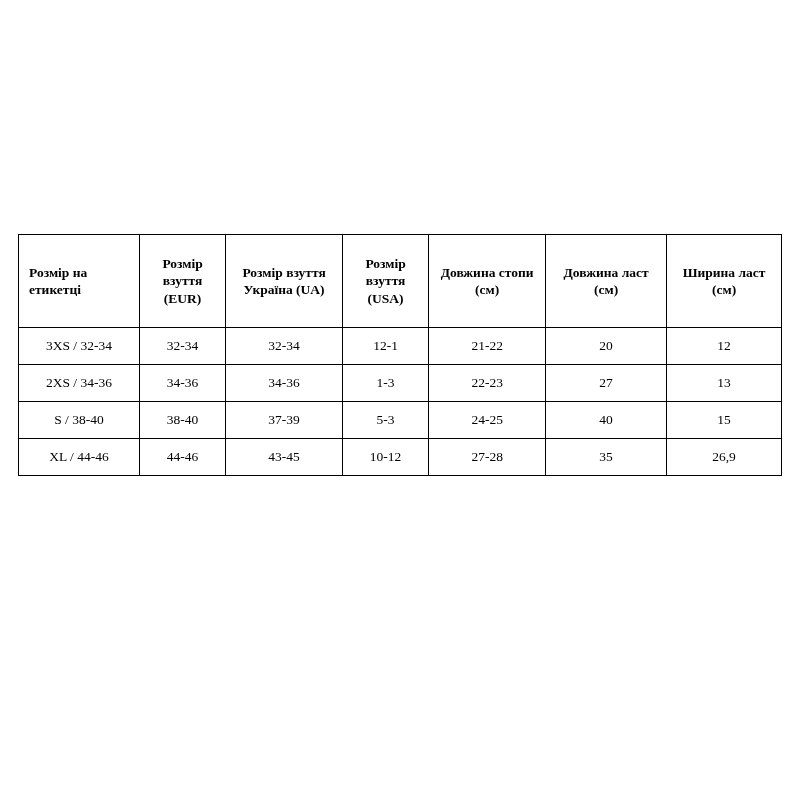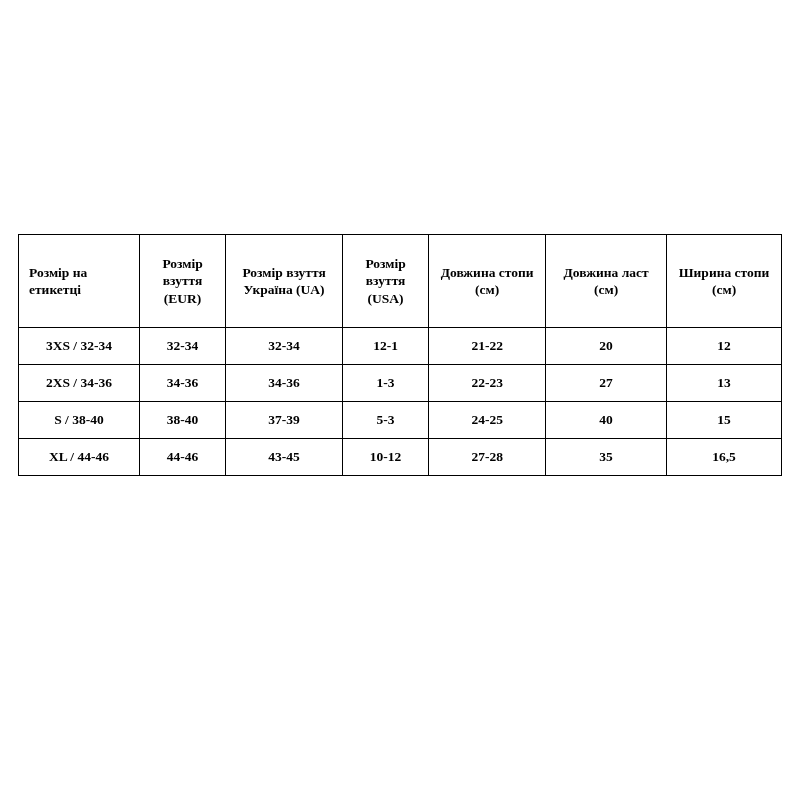--- a/index.html
+++ b/index.html
@@ -45,26 +45,26 @@
     line-height: 1.28;
     height: 88px;
     padding: 2px 4px;
   }
   table.size-table thead th.first-col {
     text-align: left;
     padding-left: 10px;
   }
   table.size-table tbody td {
     font-size: 13.5px;
-    font-weight: bold;
+    font-weight: normal;
     height: 34px;
     padding: 1px 4px;
   }
   table.size-table tbody td.label-cell {
-    font-weight: bold;
+    font-weight: normal;
   }
   
   col.c0 { width: 118px; }
   col.c1 { width: 84px; }
   col.c2 { width: 114px; }
   col.c3 { width: 84px; }
   col.c4 { width: 114px; }
   col.c5 { width: 118px; }
   col.c6 { width: 112px; }
 </style>
@@ -84,21 +84,21 @@
           <col class="c6">
       </colgroup>
       <thead>
         <tr>
           <th class="first-col">Розмір на етикетці</th>
           <th>Розмір взуття (EUR)</th>
           <th>Розмір взуття Україна (UA)</th>
           <th>Розмір взуття (USA)</th>
           <th>Довжина стопи (см)</th>
           <th>Довжина ласт (см)</th>
-          <th>Ширина стопи (см)</th>
+          <th>Ширина ласт (см)</th>
         </tr>
       </thead>
       <tbody>
         <tr>
           <td class="label-cell">3XS / 32-34</td>
           <td>32-34</td>
           <td>32-34</td>
           <td>12-1</td>
           <td>21-22</td>
           <td>20</td>
@@ -122,18 +122,18 @@
           <td>40</td>
           <td>15</td>
         </tr>
         <tr>
           <td class="label-cell">XL / 44-46</td>
           <td>44-46</td>
           <td>43-45</td>
           <td>10-12</td>
           <td>27-28</td>
           <td>35</td>
-          <td>16,5</td>
+          <td>26,9</td>
         </tr>
       </tbody>
     </table>
   </div>
 </div>
 
 </body></html>

